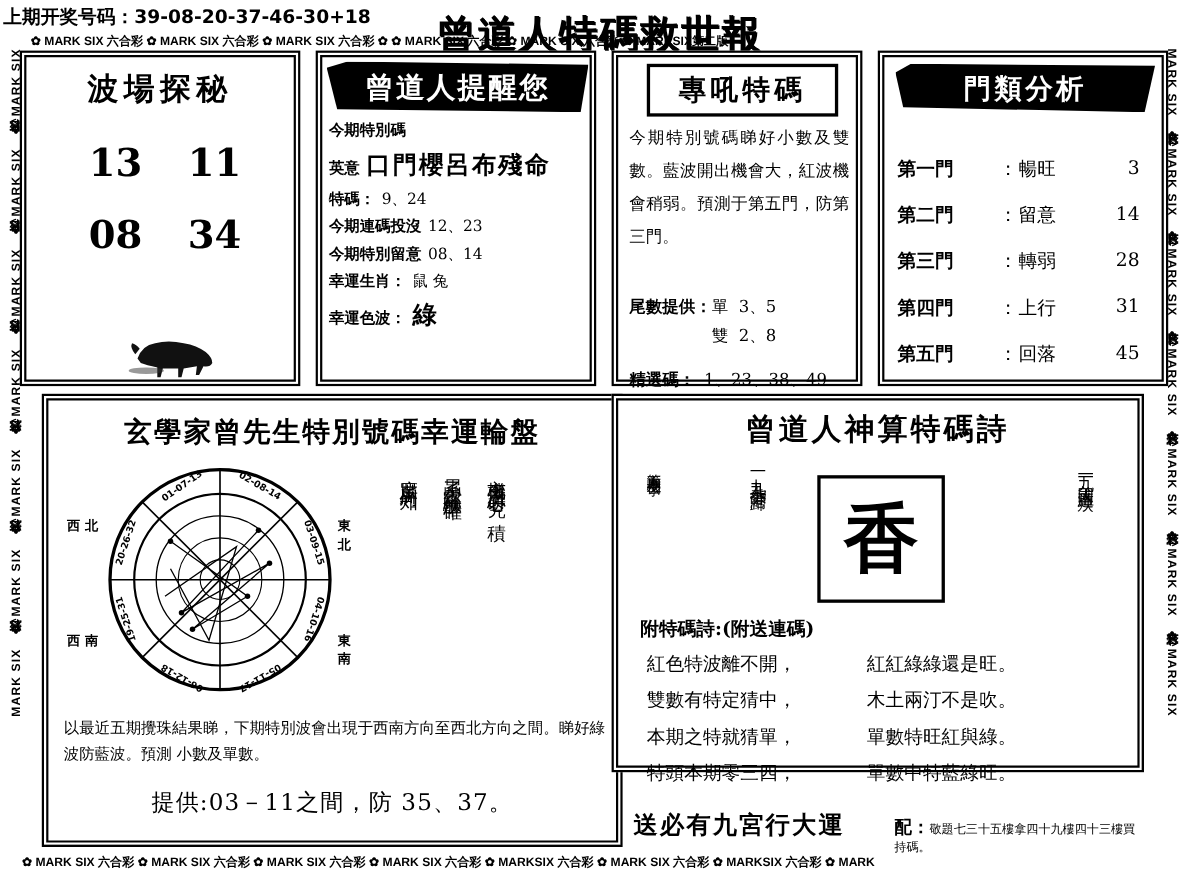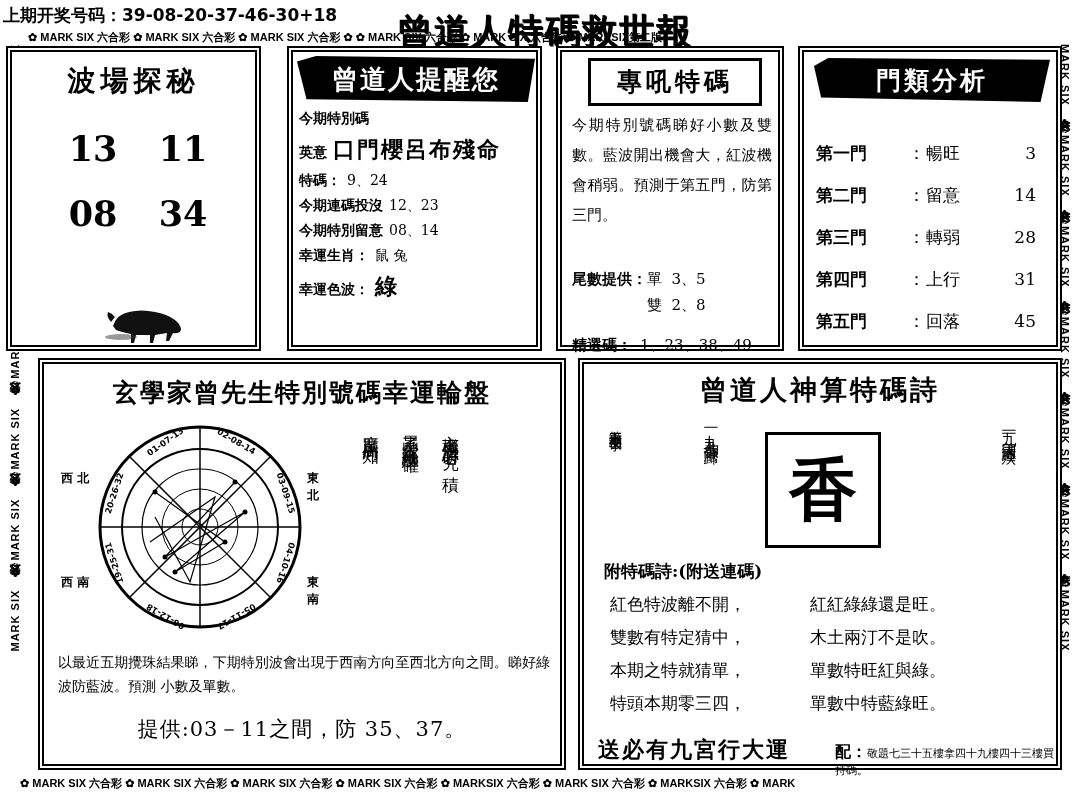--- a/index.html
+++ b/index.html
@@ -40,21 +40,21 @@
   
   .box{position:absolute;border:2px solid #000;background:#fff;box-sizing:border-box;}
   .box.inner-line{box-shadow:inset 0 0 0 2px #fff, inset 0 0 0 4px #000;}
   .hdr-white{
     border:3px solid #000;text-align:center;
     font-family:"DejaVu Serif","Liberation Serif",serif;
     font-weight:bold;letter-spacing:4px;background:#fff;
   }
 
   
-  #box1{left:6px;top:46px;width:255px;height:305px;}
+  #box1{left:18px;top:46px;width:255px;height:305px;}
   #box1 .title{position:absolute;left:0;top:14px;width:100%;text-align:center;
     font-family:"DejaVu Serif","Liberation Serif",serif;font-size:28px;font-weight:bold;letter-spacing:5px;}
   .numgrid{position:absolute;left:40px;top:80px;width:180px;}
   .numgrid .r{display:flex;justify-content:space-around;margin-bottom:24px;}
   .numgrid .n{font-size:35px;font-weight:bold;font-family:"DejaVu Serif","Liberation Serif",serif;}
   .ox{position:absolute;left:95px;top:248px;width:90px;height:48px;}
 
   
   #box2{left:287px;top:46px;width:255px;height:305px;}
   .slashhdr{position:absolute;left:8px;top:8px;width:238px;height:46px;background:#000;
@@ -102,21 +102,21 @@
     font-family:"DejaVu Serif","Liberation Serif",serif;font-size:25px;font-weight:bold;letter-spacing:2px;}
   .wheelwrap{position:absolute;left:55px;top:62px;width:210px;height:210px;}
   .vtxt{position:absolute;writing-mode:vertical-rl;font-family:"DejaVu Serif","Liberation Serif",serif;
     font-size:17px;line-height:22px;letter-spacing:3px;}
   .note{position:absolute;left:18px;top:290px;width:492px;font-size:14px;line-height:24px;
     font-family:"DejaVu Serif","Liberation Serif",serif;text-align:justify;}
   .provide{position:absolute;left:0;top:355px;width:100%;text-align:center;font-size:21px;
     font-family:"DejaVu Serif","Liberation Serif",serif;letter-spacing:1px;}
 
   
-  #box6{left:578px;top:358px;width:484px;height:412px;}
+  #box6{left:556px;top:358px;width:484px;height:344px;}
   #box6 .title{position:absolute;left:0;top:12px;width:100%;text-align:center;
     font-family:"DejaVu Serif","Liberation Serif",serif;font-size:27px;font-weight:bold;letter-spacing:3px;}
   .charbox{position:absolute;left:185px;top:72px;width:110px;height:110px;border:3px solid #000;
     display:flex;align-items:center;justify-content:center;
     font-family:"DejaVu Serif","Liberation Serif",serif;font-size:68px;font-weight:bold;}
   .subhdr{position:absolute;left:24px;top:200px;font-size:17px;font-weight:bold;
     font-family:"DejaVu Serif","Liberation Serif",serif;}
   .poem{position:absolute;left:30px;top:228px;width:430px;
     font-family:"DejaVu Serif","Liberation Serif",serif;font-size:17px;line-height:33px;}
   .poem .pl{display:flex;}

